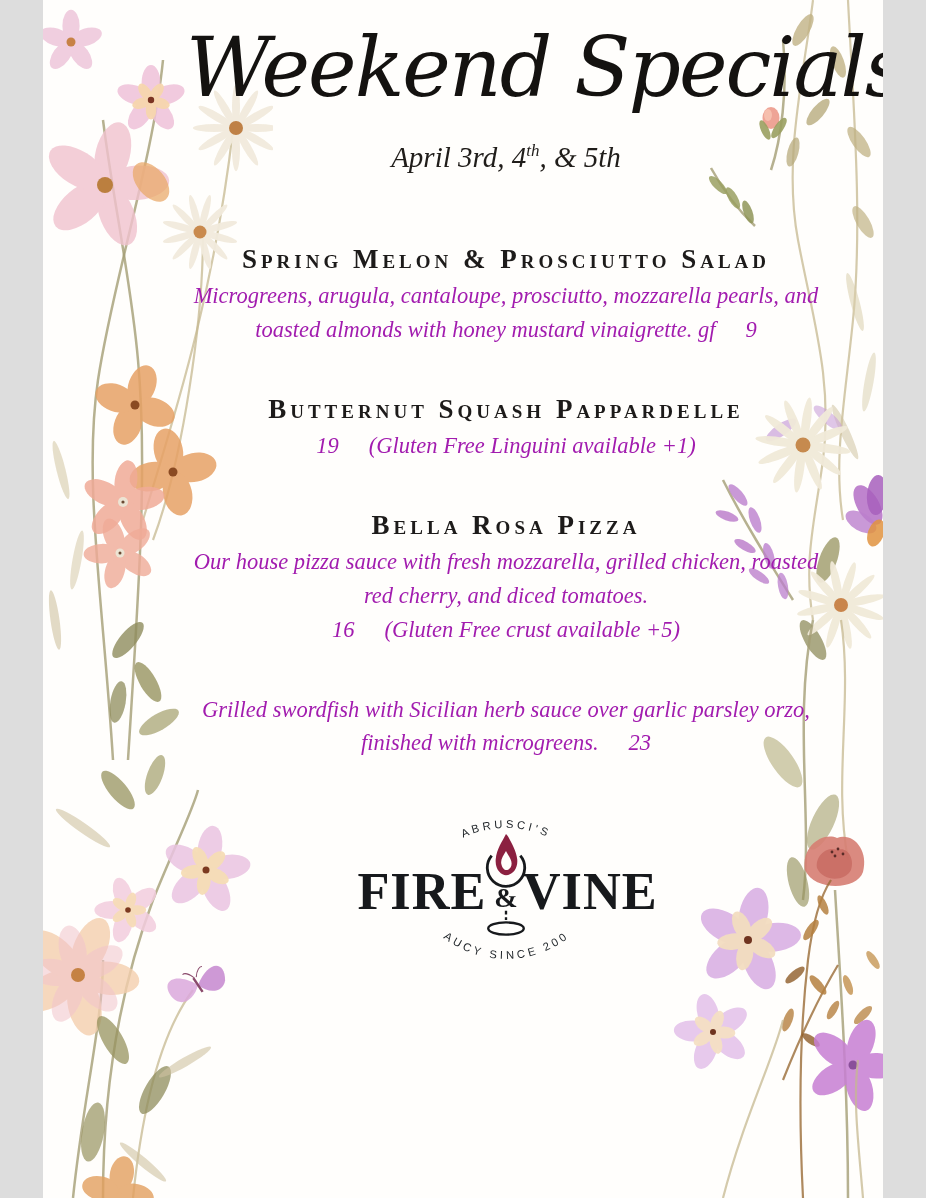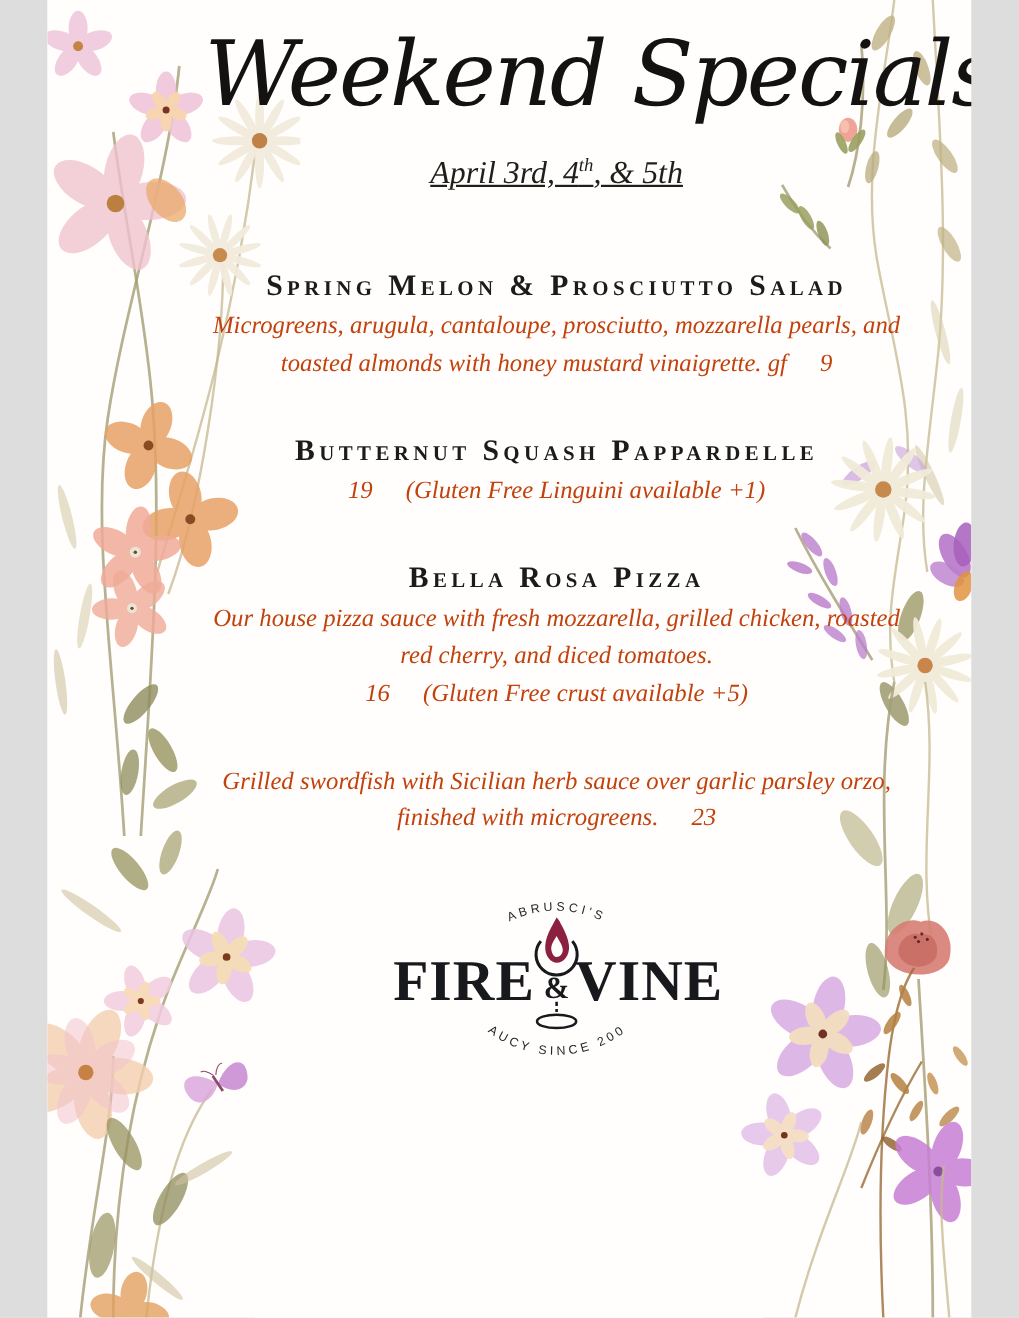--- a/index.html
+++ b/index.html
@@ -9,28 +9,28 @@
     font-family:"Liberation Serif",serif;color:#1c1a18;
   }
   .floral{position:absolute;top:0;pointer-events:none;}
   .floral-left{left:0;}
   .floral-right{right:0;}
   .content{position:absolute;left:143px;top:0;width:640px;text-align:center;z-index:2;}
   .title{
     margin:2px 0 0;font-family:"DejaVu Serif",serif;font-style:italic;font-weight:400;
     font-size:82px;line-height:1.6;letter-spacing:-2px;color:#141210;white-space:nowrap;
   }
-  .date{margin:6px 0 66px;font-style:italic;font-size:29px;line-height:1.3;color:#201d1a;text-decoration:underline;}
+  .date{margin:6px 0 66px;font-style:italic;font-size:29px;line-height:1.3;color:#201d1a;}
   .date sup{font-size:17px;}
   .item{margin:0 0 46px;}
   .item-name{
     margin:0 0 4px;font-size:27px;font-weight:700;font-variant:small-caps;
     letter-spacing:4px;line-height:1.2;color:#1d1b1a;
   }
-  .item-desc{margin:0;font-style:italic;font-size:22.5px;line-height:1.5;color:#c2410c;}
+  .item-desc{margin:0;font-style:italic;font-size:22.5px;line-height:1.5;color:#a21caf;}
   .gap{display:inline-block;width:30px;}
   .logo-wrap{margin-top:26px;}
   .logo-arc{font-family:"Liberation Sans",sans-serif;font-size:12px;letter-spacing:3.5px;fill:#23282c;}
   .logo-word{font-family:"Liberation Serif",serif;font-weight:700;font-size:56px;letter-spacing:1px;fill:#17191c;}
   .logo-amp{font-family:"Liberation Serif",serif;font-weight:700;font-size:30px;fill:#17191c;}
   .stem-olive{stroke:#a49e74;stroke-width:2.5;fill:none;opacity:.8;}
   .stem-tan{stroke:#c6b890;stroke-width:2.2;fill:none;opacity:.75;}
   .stem-brown{stroke:#9a6b36;stroke-width:2.2;fill:none;opacity:.8;}
 </style>
 </head>

